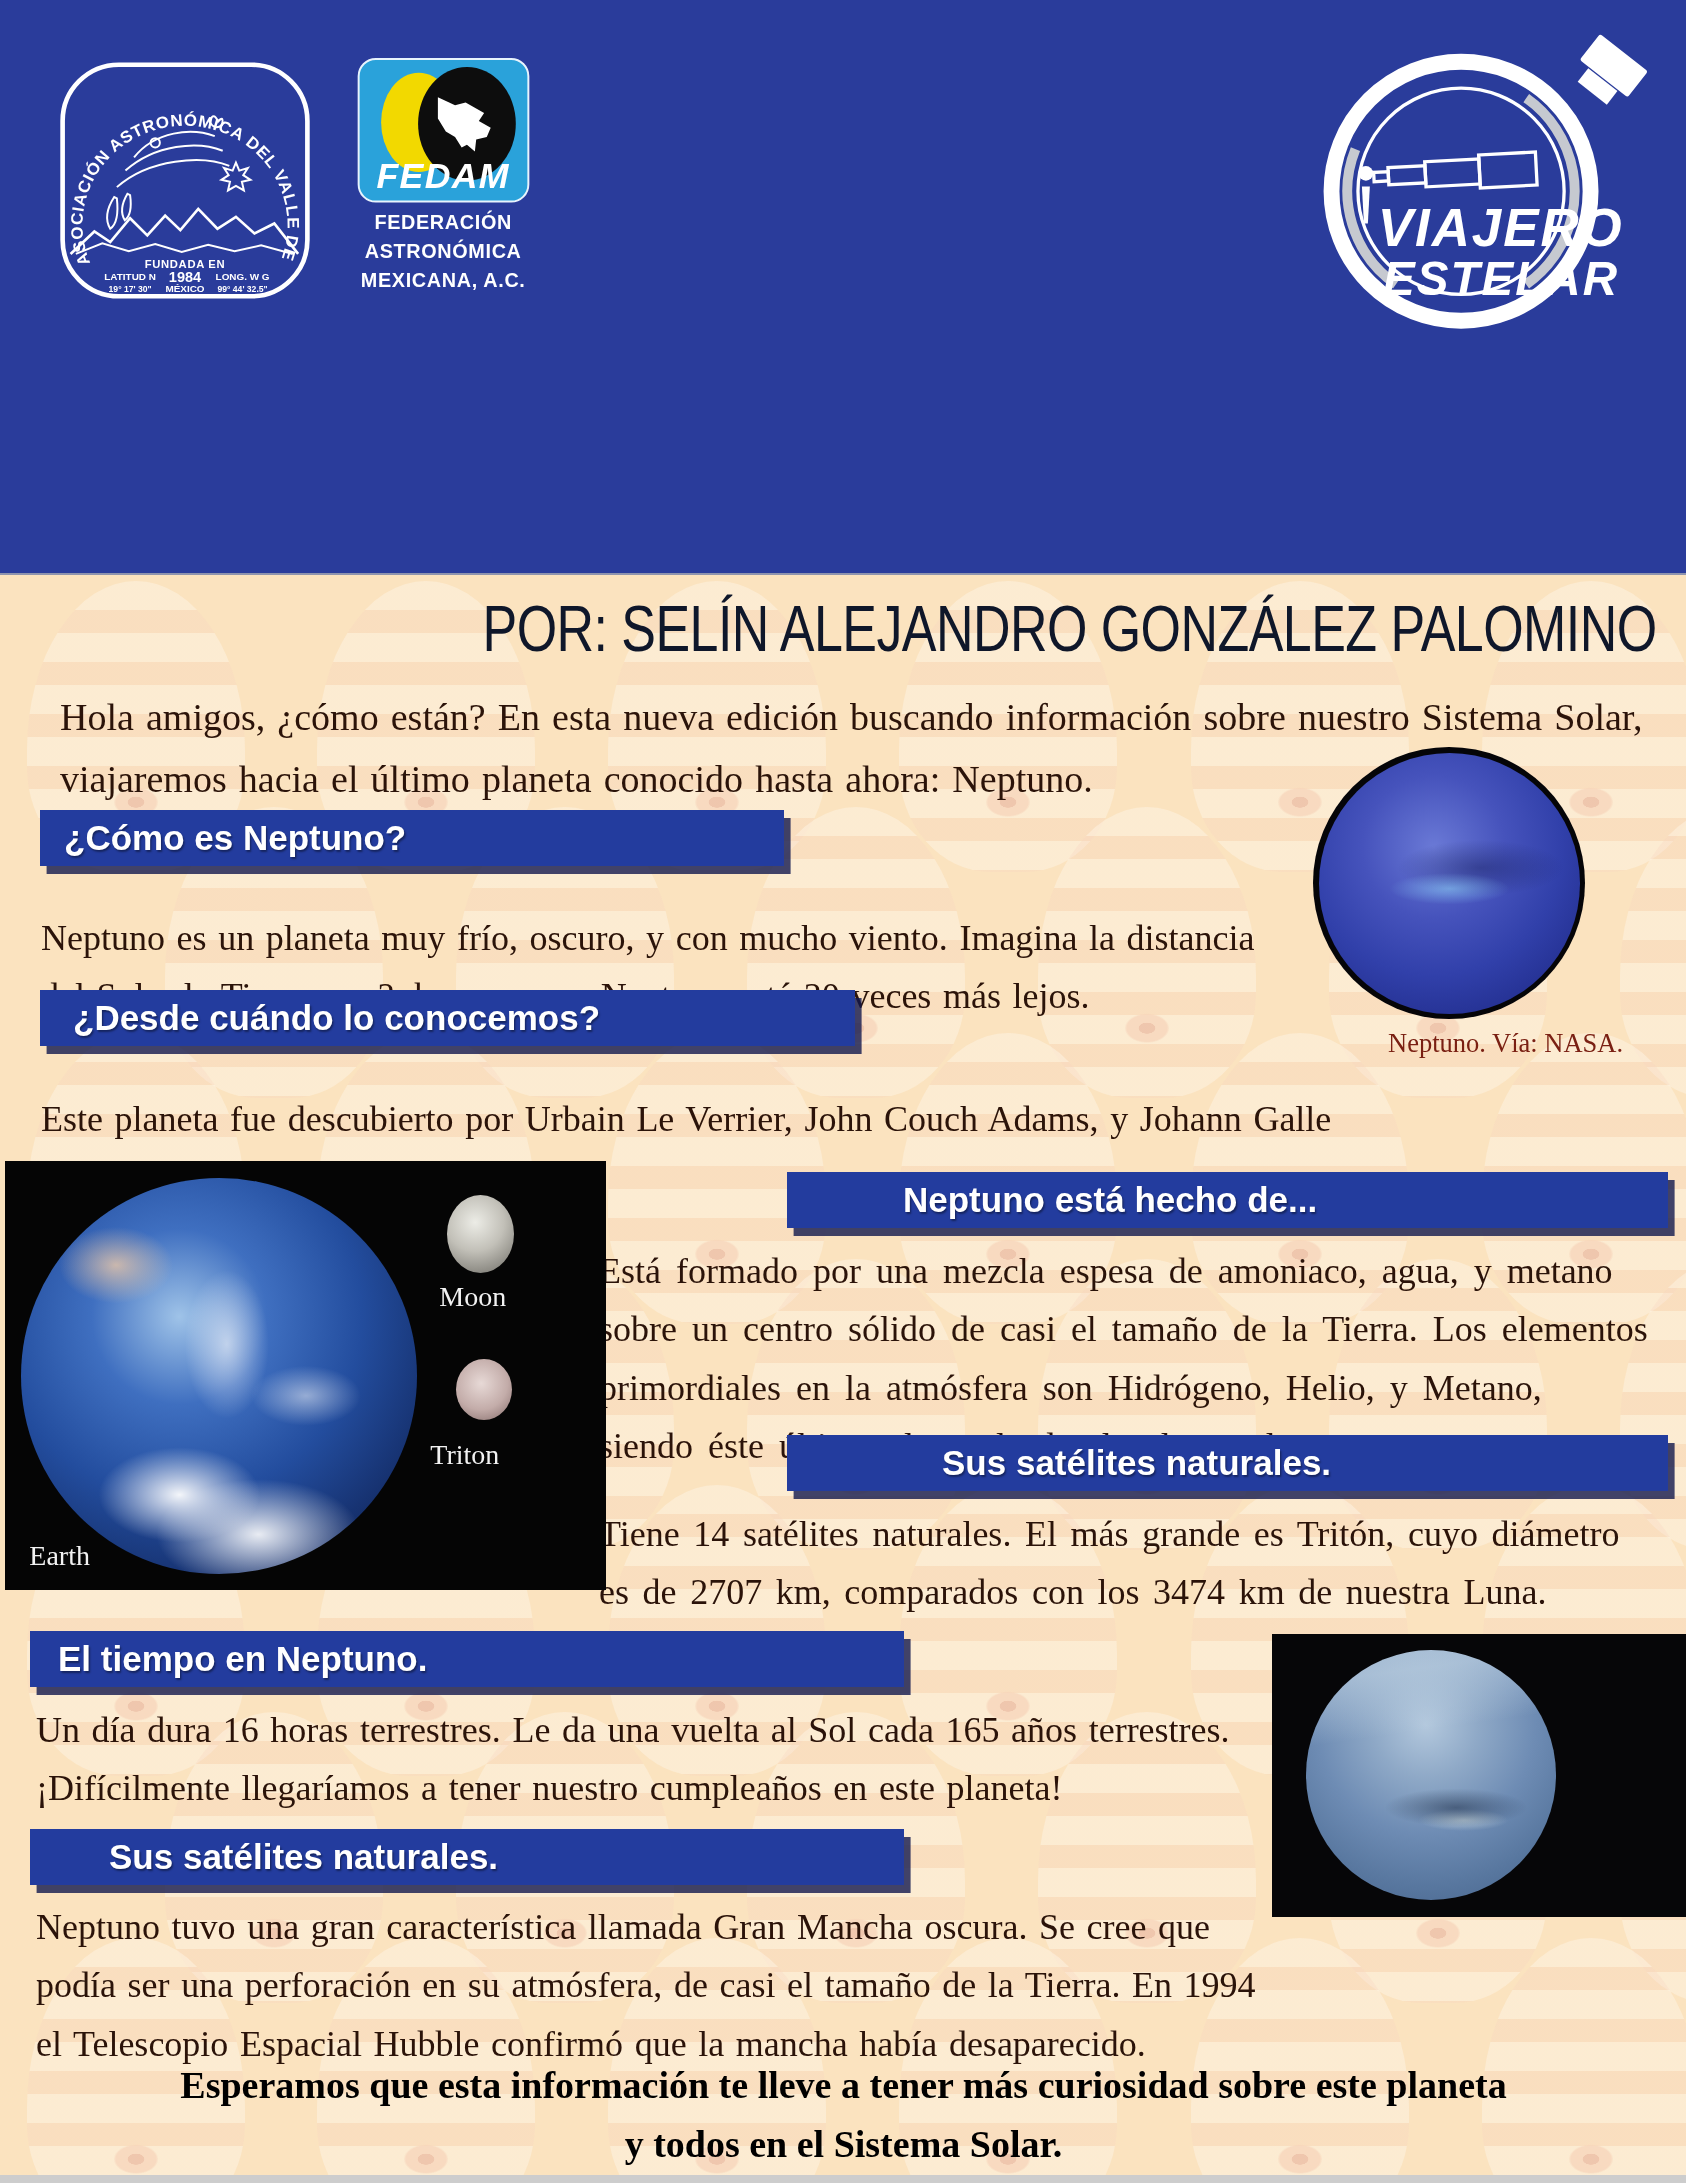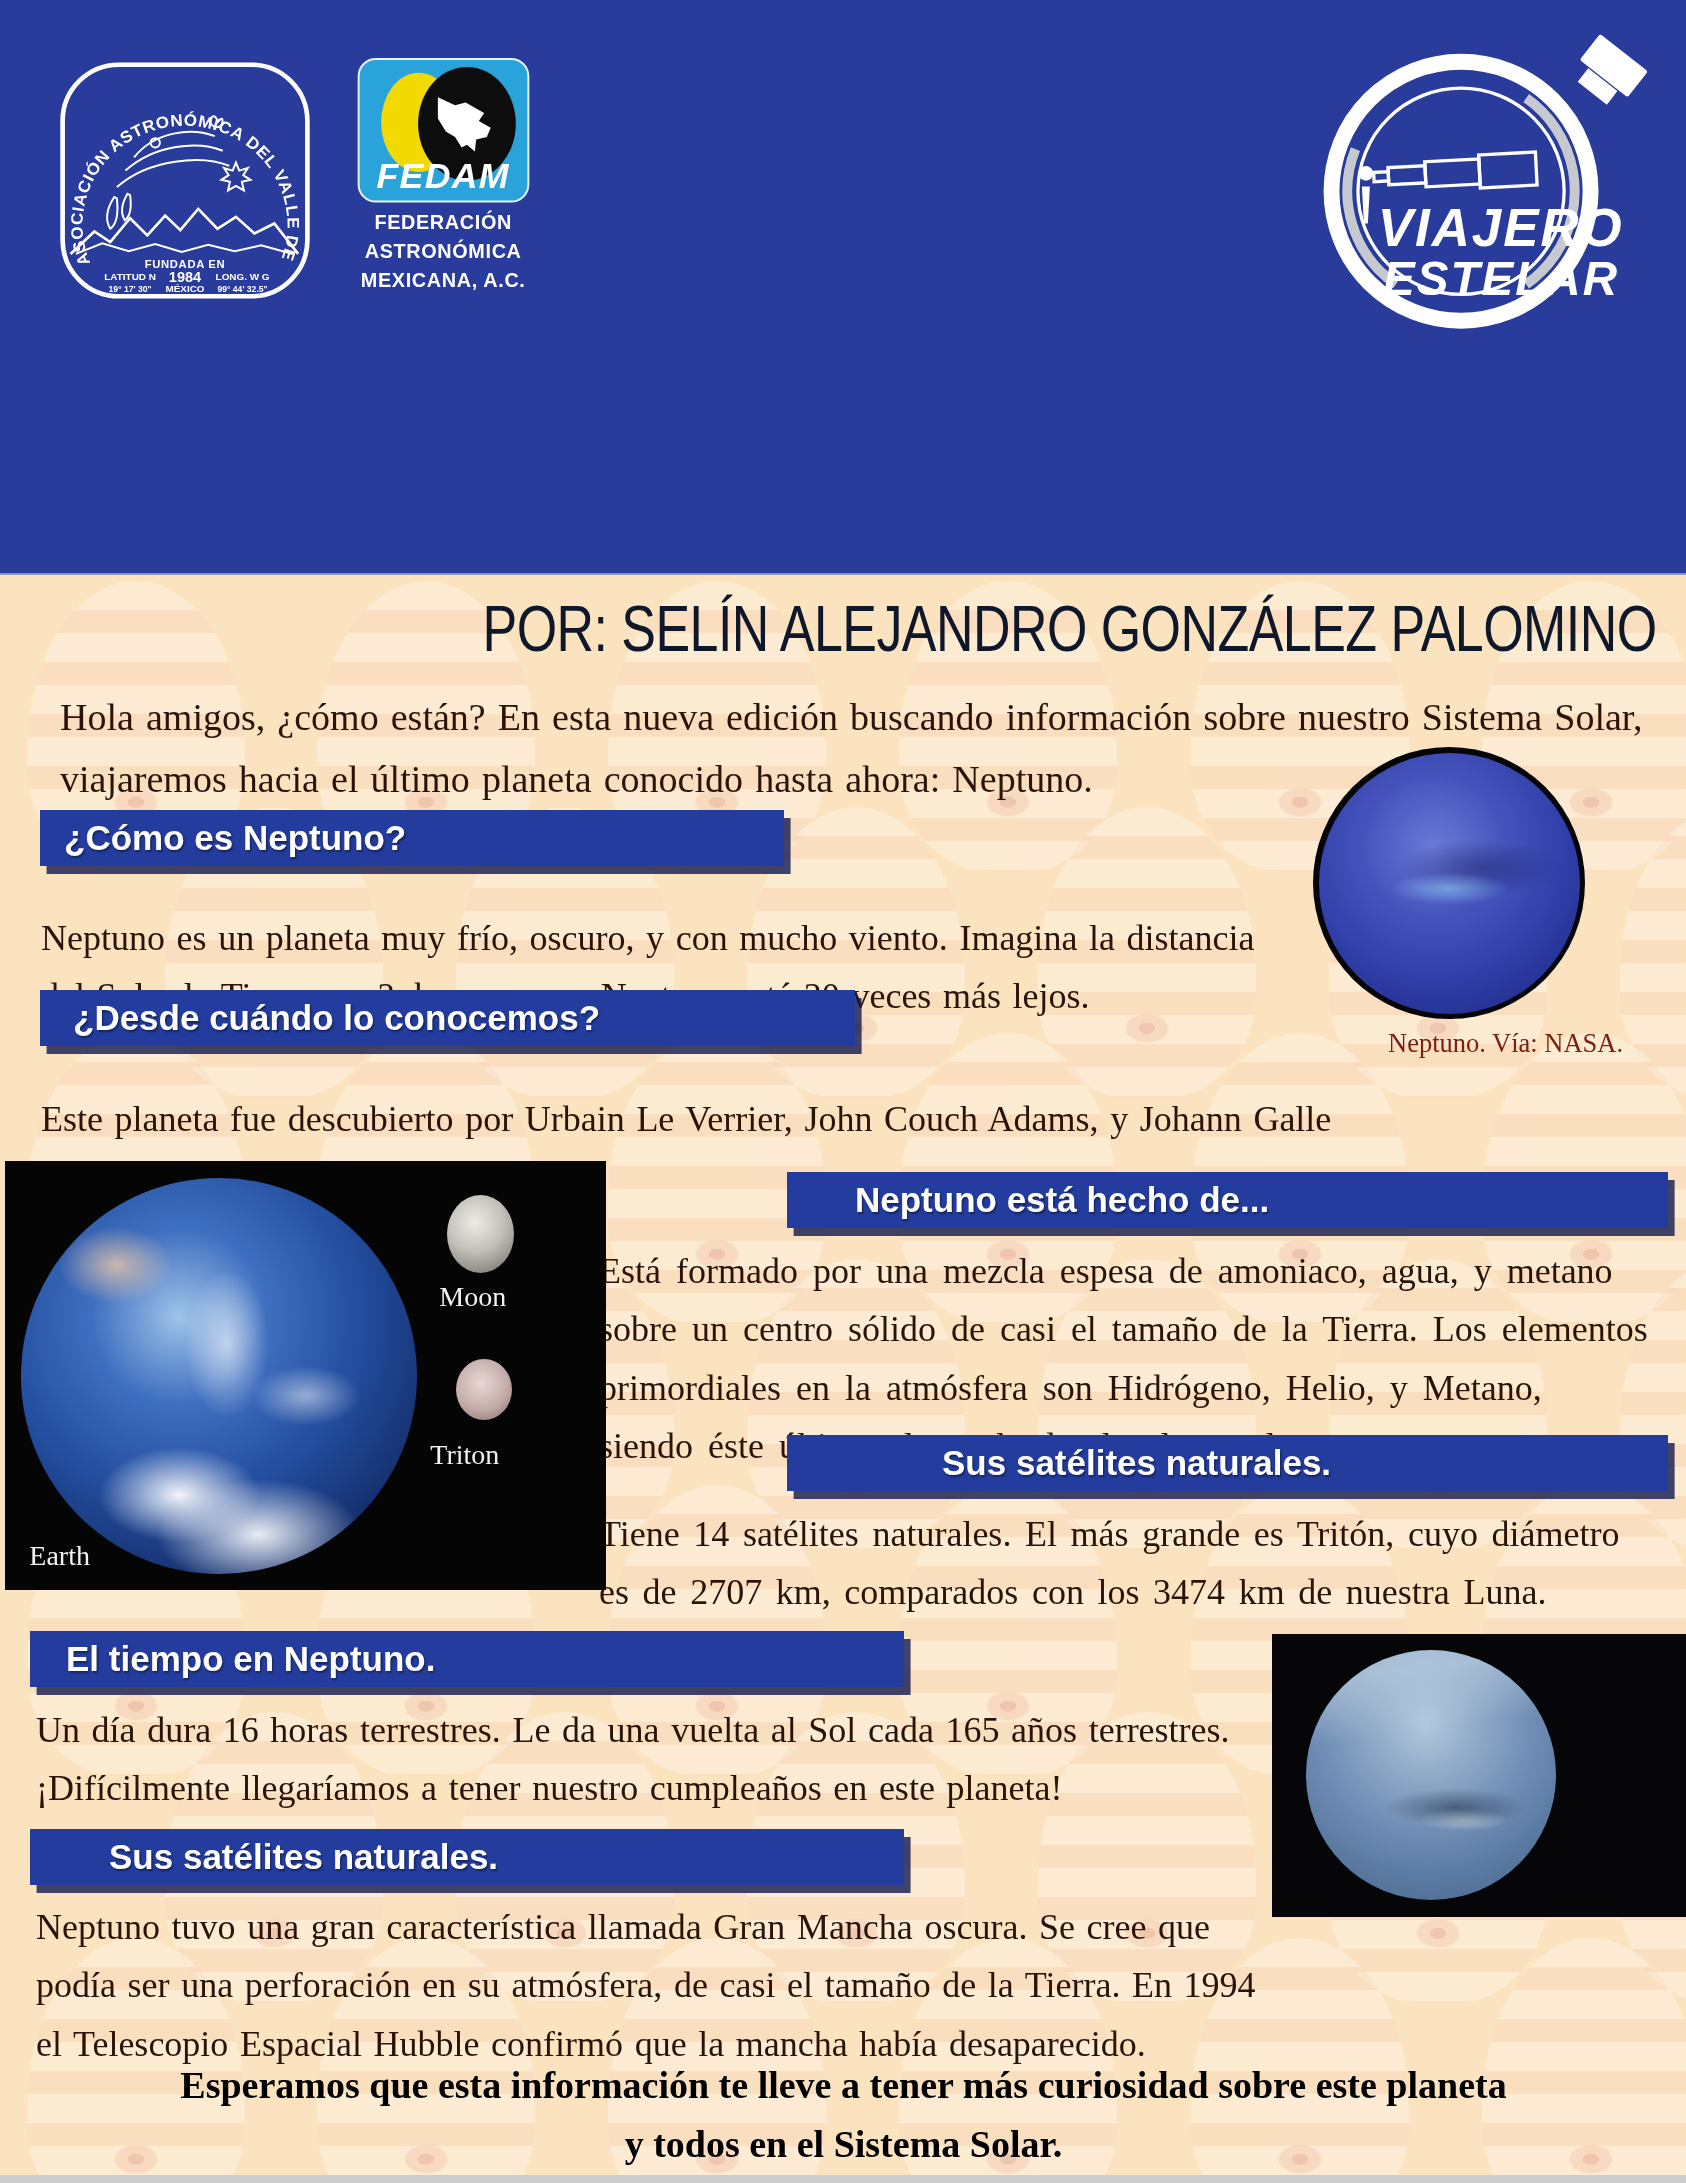--- a/index.html
+++ b/index.html
@@ -48,25 +48,25 @@
     position:absolute;height:56px;background:#233c9e;
     box-shadow:6.6px 8px 0 rgba(17,24,78,.8);
     color:#fff;font-weight:700;font-size:35px;line-height:56px;
     text-shadow:1.3px 2px 2px rgba(0,0,0,.4);
     box-sizing:border-box;
   }
   #bar-1{left:40px;top:810px;width:744px;padding-left:24px;}
   #p-1{left:41px;top:909px;width:1316px;}
   #bar-2{left:40px;top:990px;width:815px;padding-left:33px;}
   #p-2{left:41px;top:1090px;width:1356px;}
-  #bar-3{left:787px;top:1172px;width:881px;padding-left:68px;}
+  #bar-3{left:787px;top:1172px;width:881px;padding-left:116px;}
   #p-3{left:599px;top:1242px;width:1085px;word-spacing:6px;}
   #bar-4{left:787px;top:1435px;width:881px;padding-left:155px;}
   #p-4{left:599px;top:1505px;width:1098px;word-spacing:4.6px;}
-  #bar-5{left:30px;top:1631px;width:874px;padding-left:36px;}
+  #bar-5{left:30px;top:1631px;width:874px;padding-left:28px;}
   #p-5{left:36px;top:1701px;width:1323px;}
   #bar-6{left:30px;top:1829px;width:874px;padding-left:79px;}
   #p-6{left:36px;top:1898px;width:1290px;}
   #closing{
     position:absolute;left:0;top:2056px;width:1687px;text-align:center;
     font-family:"Liberation Serif", serif;font-weight:700;font-size:38px;
     line-height:1.55;color:#000000;white-space:pre-line;
   }
   #bottom-strip{position:absolute;left:0;top:2175px;width:1687px;height:8.6px;background:#cdcdcd;z-index:3;}
   

